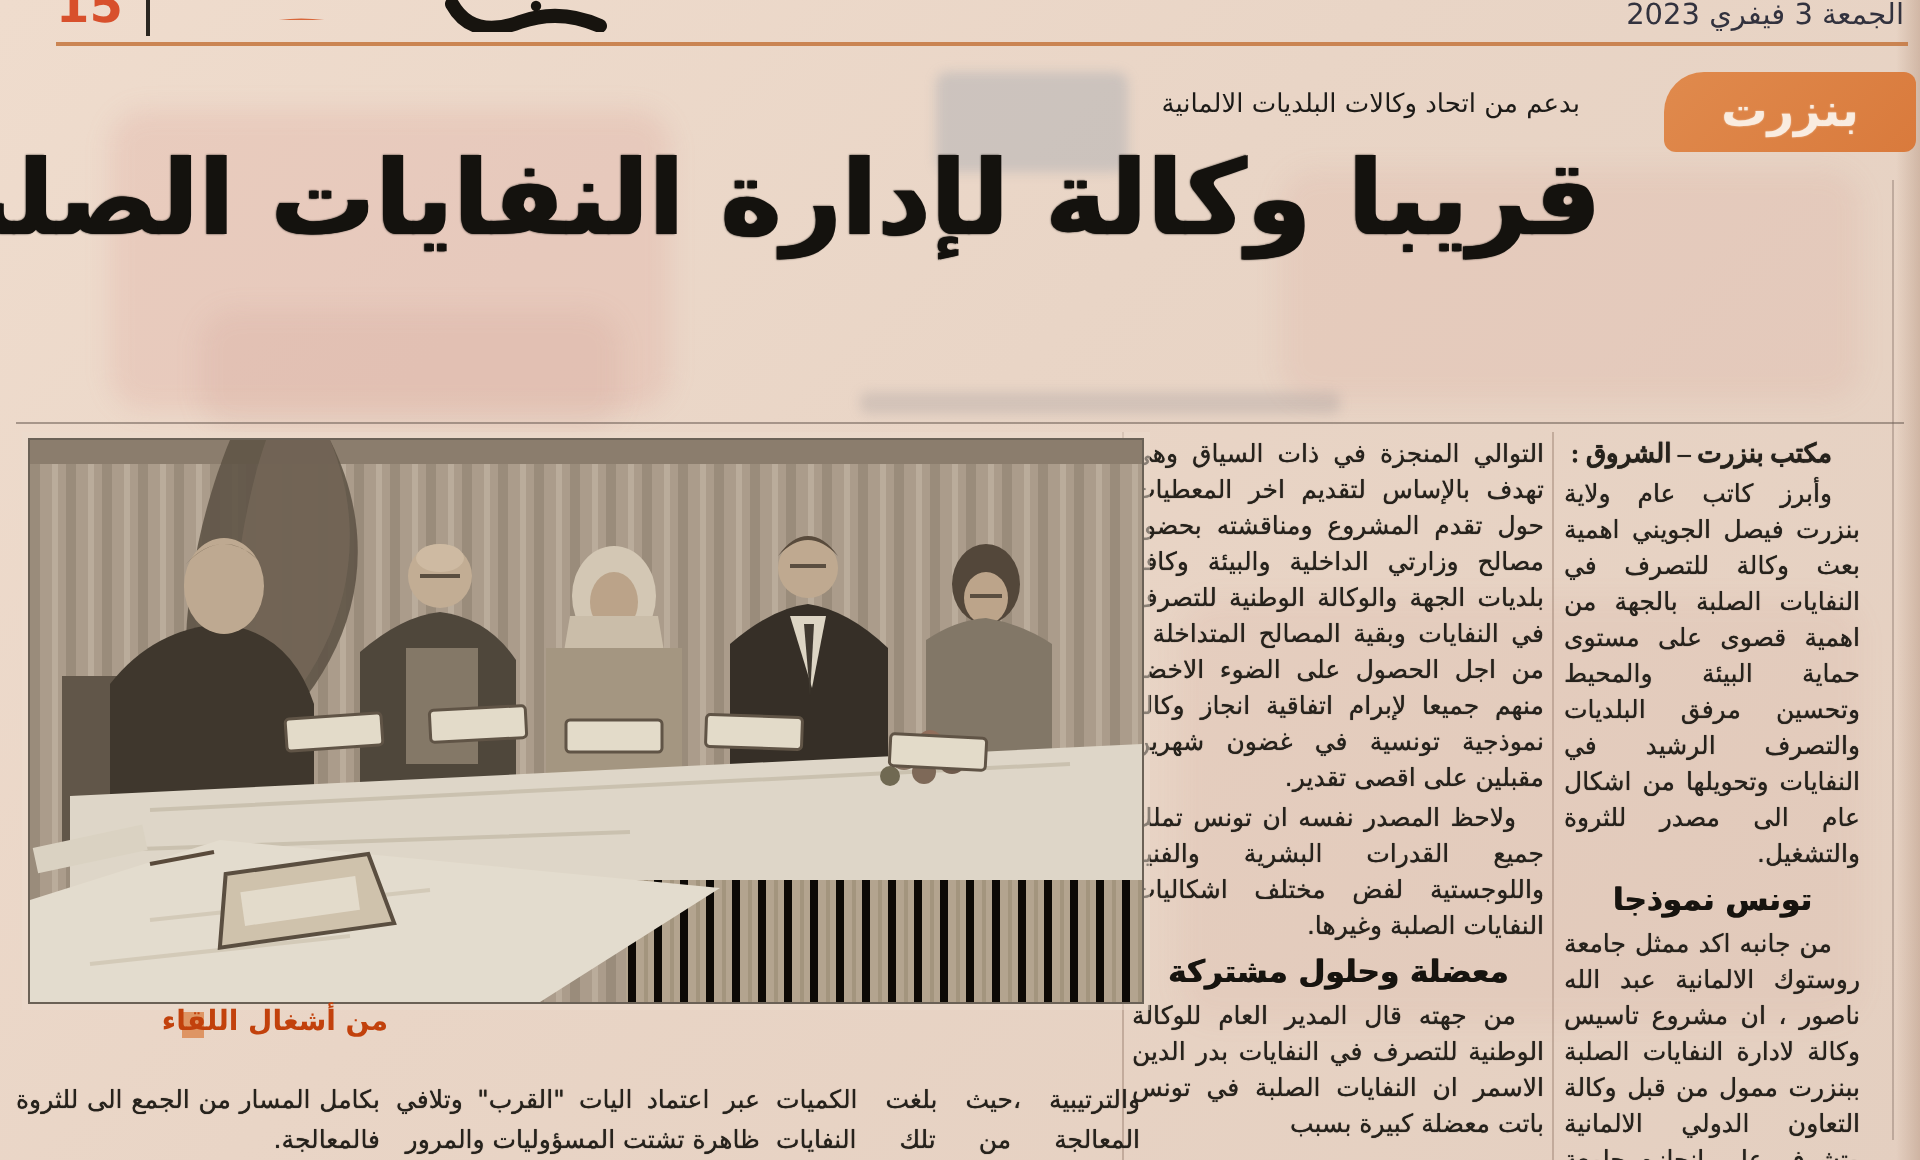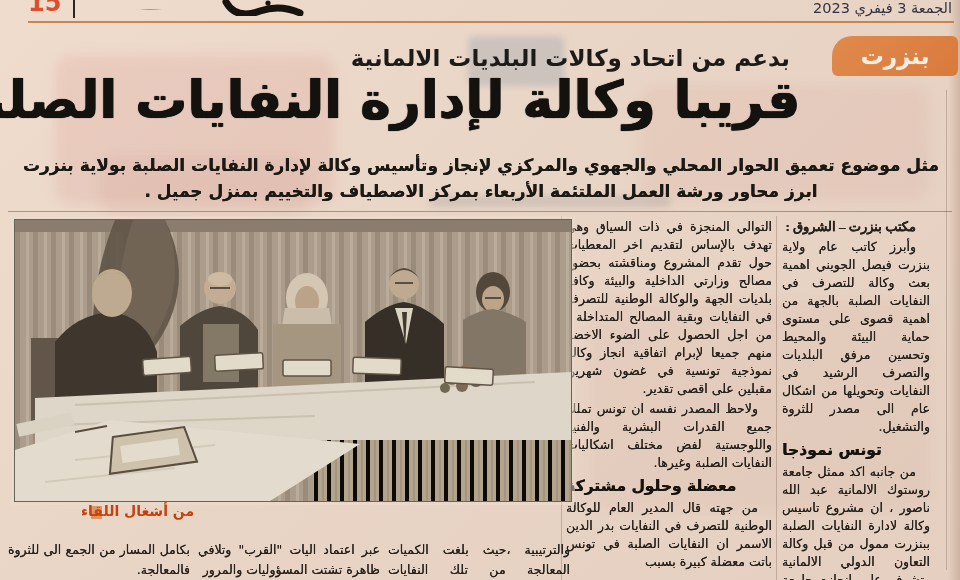--- a/index.html
+++ b/index.html
@@ -33,41 +33,41 @@
   .badge{
     position:absolute;left:832px;top:36px;width:126px;height:40px;
     background:linear-gradient(135deg,#e08a4d,#d97a3c);
     border-radius:20px 6px 6px 6px;
     display:flex;align-items:center;justify-content:center;
     color:#f9ece0;font-size:23px;font-weight:bold;
     text-shadow:0 0 1px rgba(255,240,225,.6);
   }
 
   
-  .kicker{position:absolute;right:170px;top:45px;font-size:23px;font-weight:bold;color:#1d1b18;}
+  .kicker{position:absolute;right:170px;top:45px;font-size:13px;font-weight:normal;color:#1d1b18;}
   .headline{
     position:absolute;left:0;top:70px;width:800px;text-align:center;white-space:nowrap;
     font-size:52px;font-weight:bold;color:#14120e;letter-spacing:-1px;
     text-shadow:1px 0 0 #14120e,0 0 1px #14120e;
   }
   .lead{
     position:absolute;left:20px;top:152px;width:922px;text-align:center;
     font-size:17px;font-weight:bold;line-height:26px;color:#1b1914;
     text-shadow:0 0 .6px #1b1914;
   }
   .top-rule{position:absolute;left:8px;top:211px;width:944px;height:1px;background:rgba(110,95,85,.55);}
 
   
   .col{position:absolute;top:218px;font-size:12.5px;line-height:18px;text-align:justify;direction:rtl;color:#26221c;text-shadow:0 0 .4px #26221c;}
   .col p{margin:0 0 2px 0;text-indent:14px;}
   .col p.noindent{text-indent:0;}
   .col-right{right:30px;width:148px;}
   .col-mid{left:566px;width:206px;}
   .byline{font-weight:bold;font-size:13px;text-indent:0;margin-bottom:3px;font-family:Liberation Serif, serif;}
-  .subhead{font-weight:bold;font-size:15.5px;text-align:left;margin:5px 0 4px;color:#17140f;text-shadow:.5px 0 0 #17140f;}
+  .subhead{font-weight:bold;font-size:15.5px;text-align:center;margin:5px 0 4px;color:#17140f;text-shadow:.5px 0 0 #17140f;}
   .colsep{position:absolute;top:216px;width:1px;height:364px;background:rgba(150,125,108,.45);}
   .sep1{left:776px;}
   .sep2{left:561px;}
 
   
   .photo{position:absolute;left:14px;top:219px;width:556px;height:281px;border:1px solid #6b6257;box-shadow:0 0 0 3px rgba(235,220,205,.5);background:#b0a395;}
   .caption{position:absolute;left:55px;top:503px;width:165px;text-align:center;font-size:14px;font-weight:bold;color:#c2410c;}
   .caption .txt{position:relative;z-index:1;}
   .caption .mark{position:absolute;left:36px;top:3px;width:11px;height:13px;background:#dc8a52;opacity:.85;z-index:0;}
 
@@ -103,21 +103,20 @@
       <path d="M52,4 Q70,8 90,3" stroke="#d8673a" stroke-width="4" fill="none"></path>
     </svg>
   </div>
   <div class="orange-rule"></div>
   <div class="date">الجمعة 3 فيفري 2023</div>
 
   <div class="badge">بنزرت</div>
 
   <div class="kicker">بدعم من اتحاد وكالات البلديات الالمانية</div>
   <h1 class="headline" style="margin:0;">قريبا وكالة لإدارة النفايات الصلبة</h1>
-  <div class="lead">مثل موضوع تعميق الحوار المحلي والجهوي والمركزي لإنجاز وتأسيس وكالة لإدارة النفايات الصلبة بولاية بنزرت ابرز محاور ورشة العمل الملتئمة الأربعاء بمركز الاصطياف والتخييم بمنزل جميل .</div>
   <div class="top-rule"></div>
 
   <div class="colsep sep1"></div>
   <div class="colsep sep2"></div>
 
   <div class="col col-right">
     <p class="byline">مكتب بنزرت – الشروق :</p>
     <p>وأبرز كاتب عام ولاية بنزرت فيصل الجويني اهمية بعث وكالة للتصرف في النفايات الصلبة بالجهة من اهمية قصوى على مستوى حماية البيئة والمحيط وتحسين مرفق البلديات والتصرف الرشيد في النفايات وتحويلها من اشكال عام الى مصدر للثروة والتشغيل.</p>
     <div class="subhead">تونس نموذجا</div>
     <p>من جانبه اكد ممثل جامعة روستوك الالمانية عبد الله ناصور ، ان مشروع تاسيس وكالة لادارة النفايات الصلبة ببنزرت ممول من قبل وكالة التعاون الدولي الالمانية وتشرف على انجازه جامعة روستوك الالمانية في اطار اتفاقية التوأمة والشراكة بين مدينتي بنزرت وروستوك الالمانية وبدعم من اتحاد وكالات البلديات الالمانية والدولة التونسية ، وان ورشة</p>

